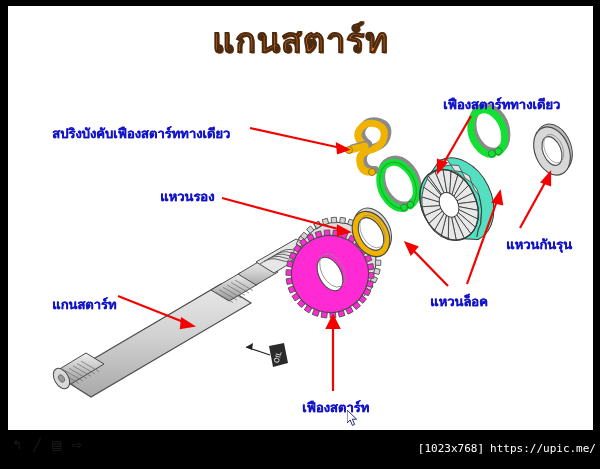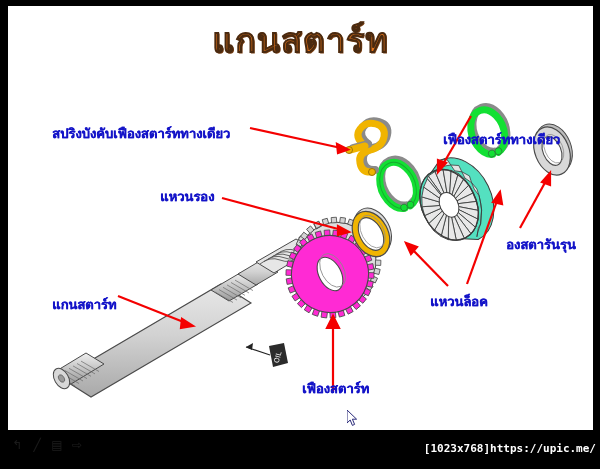--- a/index.html
+++ b/index.html
@@ -77,22 +77,22 @@
   #watermark {
     position: absolute;
     right: 4px;
     bottom: 14px;
     color: #ffffff;
     font-family: "DejaVu Sans Mono", "Liberation Mono", monospace;
     font-size: 11px;
     letter-spacing: 0px;
     white-space: nowrap;
   }
-  #wm-dim { font-weight: bold; }
-  #wm-url { font-weight: bold; }
+  #wm-dim { font-weight: normal; }
+  #wm-url { font-weight: normal; margin-left: 6px; }
 </style>
 </head>
 <body>
 
 <div id="app">
 
   <div id="canvas">
 
     <div id="title">แกนสตาร์ท</div>
 
@@ -368,31 +368,31 @@
 
         <g>
           <line x1="325" y1="385" x2="325" y2="318"></line>
           <polygon points="325,310 319,322 331,322"></polygon>
         </g>
       </g>
     </svg>
 
     <div class="lbl" style="left:44px;  top:117px;">สปริงบังคับเฟืองสตาร์ททางเดียว</div>
 
-    <div class="lbl" style="left:435px; top:88px;margin-top:35px;">เฟืองสตาร์ททางเดียว</div>
+    <div class="lbl" style="left:435px; top:88px;">เฟืองสตาร์ททางเดียว</div>
 
     <div class="lbl" style="left:152px; top:180px;text-align:center;">แหวนรอง</div>
 
-    <div class="lbl" style="left:498px; top:228px;">องสตารันรุน</div>
+    <div class="lbl" style="left:498px; top:228px;">แหวนกันรุน</div>
 
     <div class="lbl" style="left:422px; top:285px;">แหวนล็อค</div>
 
     <div class="lbl" style="left:44px;  top:288px;">แกนสตาร์ท</div>
 
-    <div class="lbl" style="left:294px; top:372px;">เฟืองสตาร์ท</div>
+    <div class="lbl" style="left:294px; top:391px;">เฟืองสตาร์ท</div>
 
     <svg id="cursor" viewBox="0 0 12 18">
       <polygon points="0,0 0,13 3.2,10 5.4,15.4 7.6,14.4 5.4,9.2 9.6,9.2" fill="#ffffff" stroke="#2b2b7a" stroke-width="1"></polygon>
     </svg>
 
   </div>
 
   <div id="toolbar">
     <div class="tb-ico">↰</div>
     <div class="tb-ico">╱</div>

